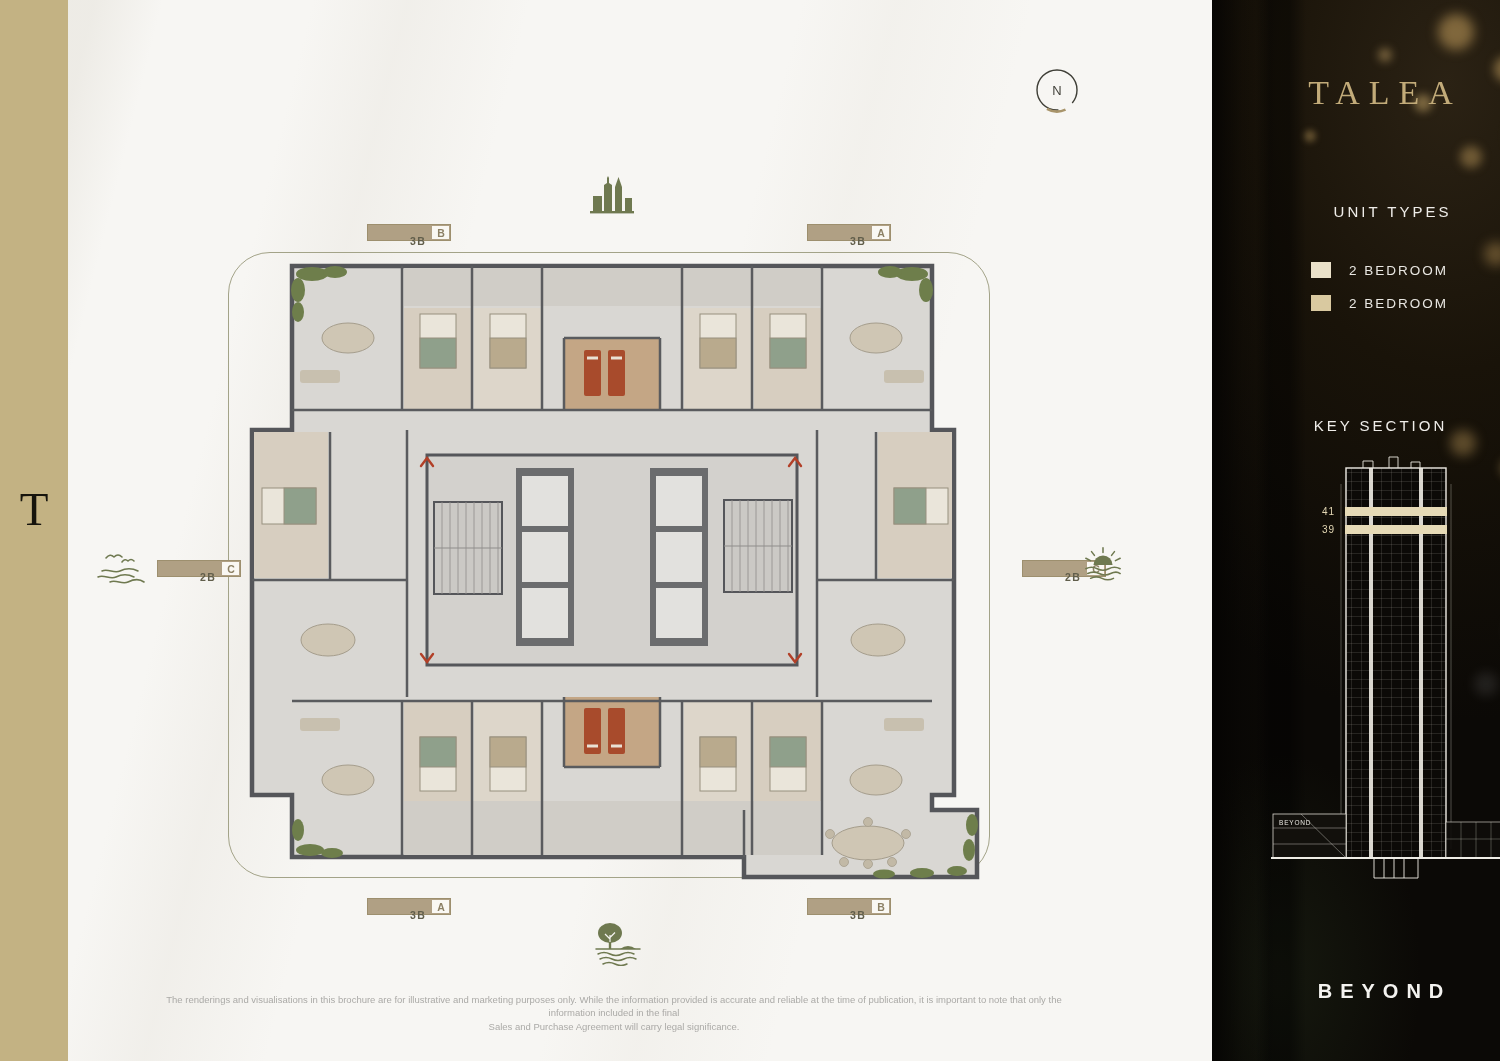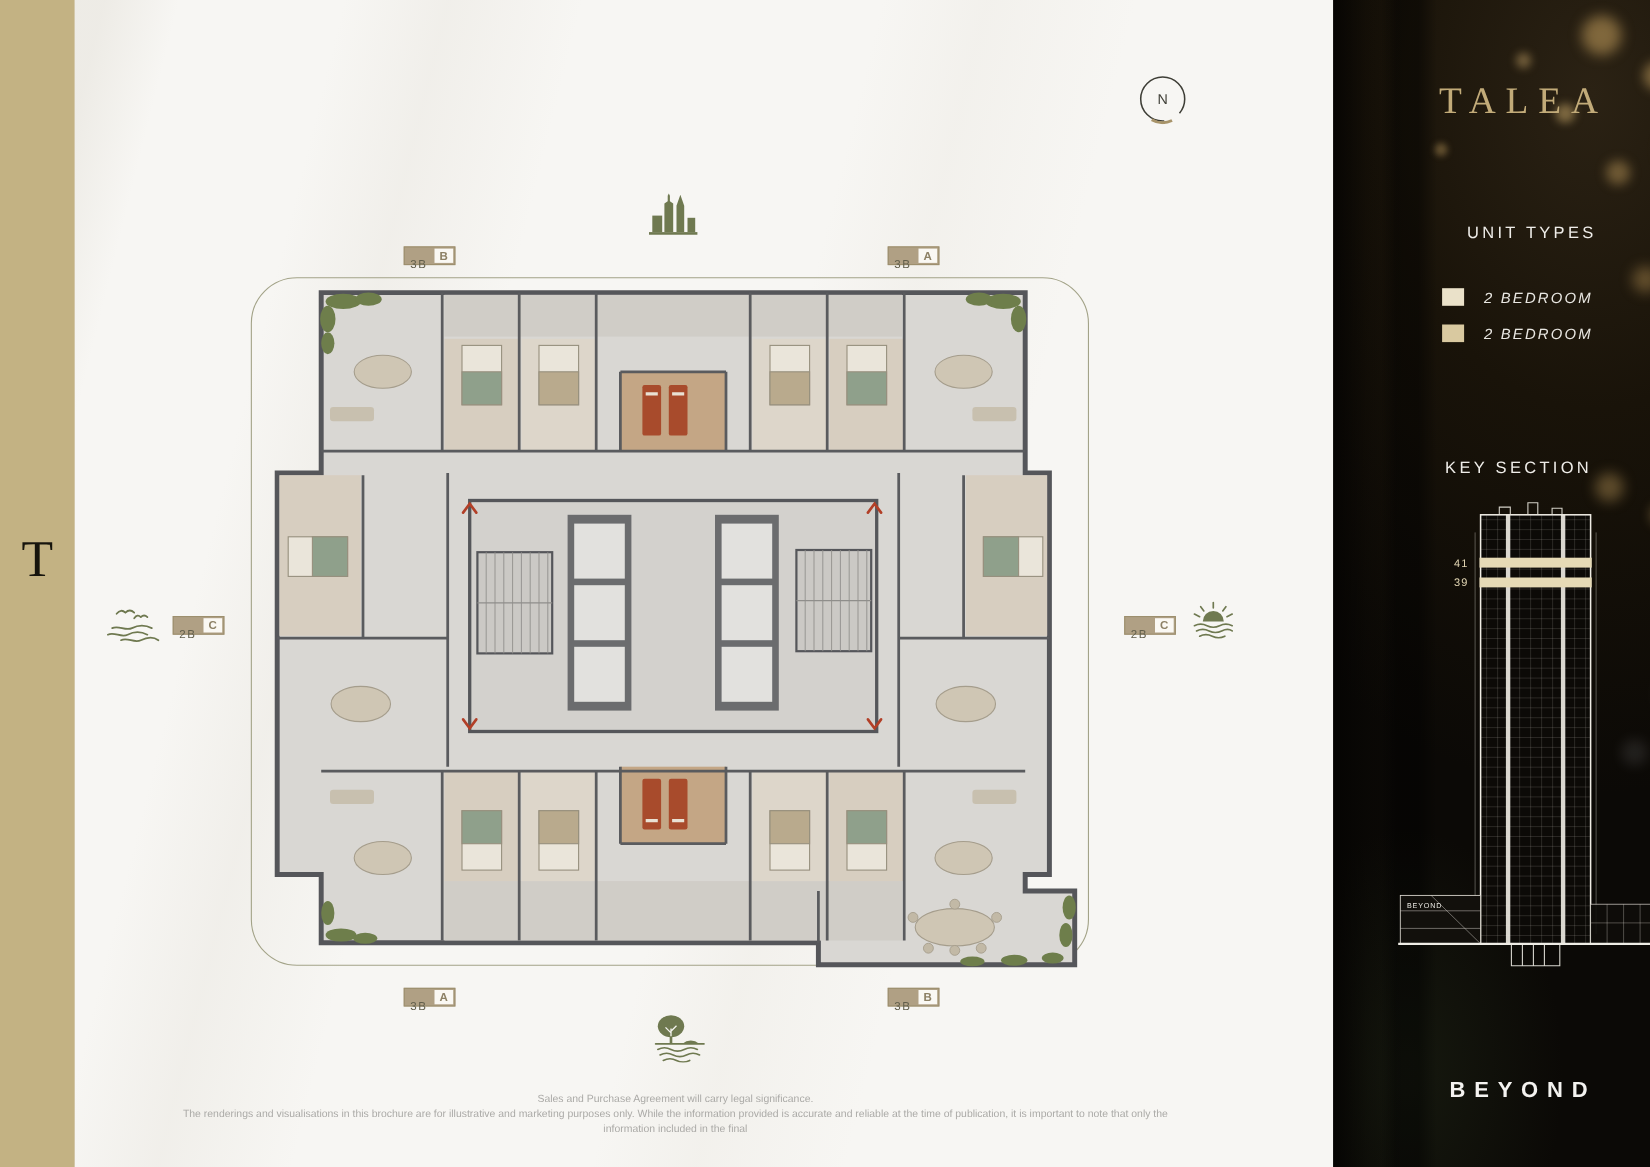--- a/index.html
+++ b/index.html
@@ -35,22 +35,22 @@
   .ic-city{left:520px;top:170px;width:48px;height:46px;}
   .ic-birds{left:28px;top:547px;width:50px;height:38px;}
   .ic-sunset{left:1014px;top:543px;width:42px;height:42px;}
   .ic-park{left:522px;top:920px;width:56px;height:46px;}
   
   .plan-frame{position:absolute;left:160px;top:252px;width:762px;height:626px;
     border:1px solid #a3a388;border-radius:42px;}
   .plan{position:absolute;left:164px;top:250px;width:760px;height:635px;}
   
   .badge{position:absolute;display:flex;height:17px;border:1px solid #9d8f6e;background:#b0a084;}
-  .badge .t{color:#615e4b;font-size:10.5px;font-weight:normal;letter-spacing:1.5px;
-    display:flex;align-items:center;padding:16px 5px;}
+  .badge .t{color:#615e4b;font-size:10.5px;font-weight:bold;letter-spacing:1.5px;
+    display:flex;align-items:center;padding:16px 5px;margin-left:37px;}
   .badge .l{background:#faf8f3;color:#8d8165;font-size:10.5px;font-weight:bold;
     display:flex;align-items:center;justify-content:center;width:17px;margin:1px;}
   .pos-tl{left:299px;top:224px}.pos-tr{left:739px;top:224px}
   .pos-l{left:89px;top:560px}.pos-r{left:954px;top:560px}
   .pos-bl{left:299px;top:898px}.pos-br{left:739px;top:898px}
   .disclaimer{position:absolute;left:90px;top:993px;width:912px;text-align:center;
     font-size:9.5px;line-height:1.4;color:#abaaa7;}
   
   .panel{position:absolute;left:1212px;top:0;width:337px;height:100%;
     background:radial-gradient(130% 60% at 70% 8%, #2b2214 0%, #191309 45%, #0b0906 100%);}
@@ -58,21 +58,21 @@
     linear-gradient(90deg, rgba(4,3,2,.85) 0%, rgba(4,3,2,.25) 9%, transparent 20%),
     linear-gradient(90deg, transparent 13%, rgba(0,0,0,.45) 17% 23%, transparent 28%),
     radial-gradient(60% 30% at 20% 92%, rgba(60,80,45,.22), transparent 70%);}
   .bokeh{position:absolute;border-radius:50%;pointer-events:none;}
   .brand{position:absolute;left:0;top:74px;width:100%;text-align:center;
     font-family:"Liberation Serif",serif;font-size:34px;letter-spacing:9px;text-indent:9px;
     color:#c2ab79;font-weight:400;}
   .panel-h{position:absolute;width:100%;text-align:center;font-size:15px;
     letter-spacing:3px;color:#efede9;font-weight:500;}
   .h-unit{top:203px;margin-left:12px;} .h-key{top:417px;}
-  .legend{position:absolute;left:99px;top:262px;font-style:italic;}
+  .legend{position:absolute;left:99px;top:262px;}
   .legend-row{display:flex;align-items:center;margin-bottom:17px;}
   .swatch{width:20px;height:16px;margin-right:18px;}
   .legend-label{font-size:13.5px;letter-spacing:2px;color:#e9e7e2;}
   .elevation{position:absolute;left:59px;top:454px;width:250px;height:432px;}
   .footer-brand{position:absolute;left:0;top:980px;width:100%;text-align:center;
     font-size:20px;font-weight:bold;letter-spacing:8px;text-indent:8px;color:#f4f3f0;}
 </style>
 </head>
 <body>
 
@@ -293,22 +293,22 @@
       <path d="M30 29 Q38 23 46 29 Z" fill="#6f7950"></path>
       <g stroke="#6f7950" stroke-width="1.5" fill="none" stroke-linecap="round">
         <path d="M6 29 H50"></path>
         <path d="M8 34 Q14 31 20 34 T32 34 T44 34"></path>
         <path d="M10 39 Q16 36 22 39 T34 39 T46 39"></path>
         <path d="M13 44 Q19 41 25 44 T37 44"></path>
       </g>
     </svg>
 
     <div class="disclaimer">
+      <div>The renderings and visualisations in this brochure are for illustrative and marketing purposes only. While the information provided is accurate and reliable at the time of publication, it is important to note that only the information included in the final</div>
       <div>Sales and Purchase Agreement will carry legal significance.</div>
-      <div>The renderings and visualisations in this brochure are for illustrative and marketing purposes only. While the information provided is accurate and reliable at the time of publication, it is important to note that only the information included in the final</div>
     </div>
   </div>
 
   <div class="panel">
 
     <div class="bokeh" style="left:226px;top:14px;width:36px;height:36px;background:rgba(200,162,95,.55);filter:blur(6px);"></div>
     <div class="bokeh" style="left:282px;top:56px;width:26px;height:26px;background:rgba(205,168,100,.5);filter:blur(5px);"></div>
     <div class="bokeh" style="left:300px;top:116px;width:40px;height:40px;background:rgba(198,158,90,.45);filter:blur(7px);"></div>
     <div class="bokeh" style="left:202px;top:94px;width:18px;height:18px;background:rgba(210,175,110,.5);filter:blur(4px);"></div>
     <div class="bokeh" style="left:248px;top:146px;width:22px;height:22px;background:rgba(200,162,95,.45);filter:blur(5px);"></div>

